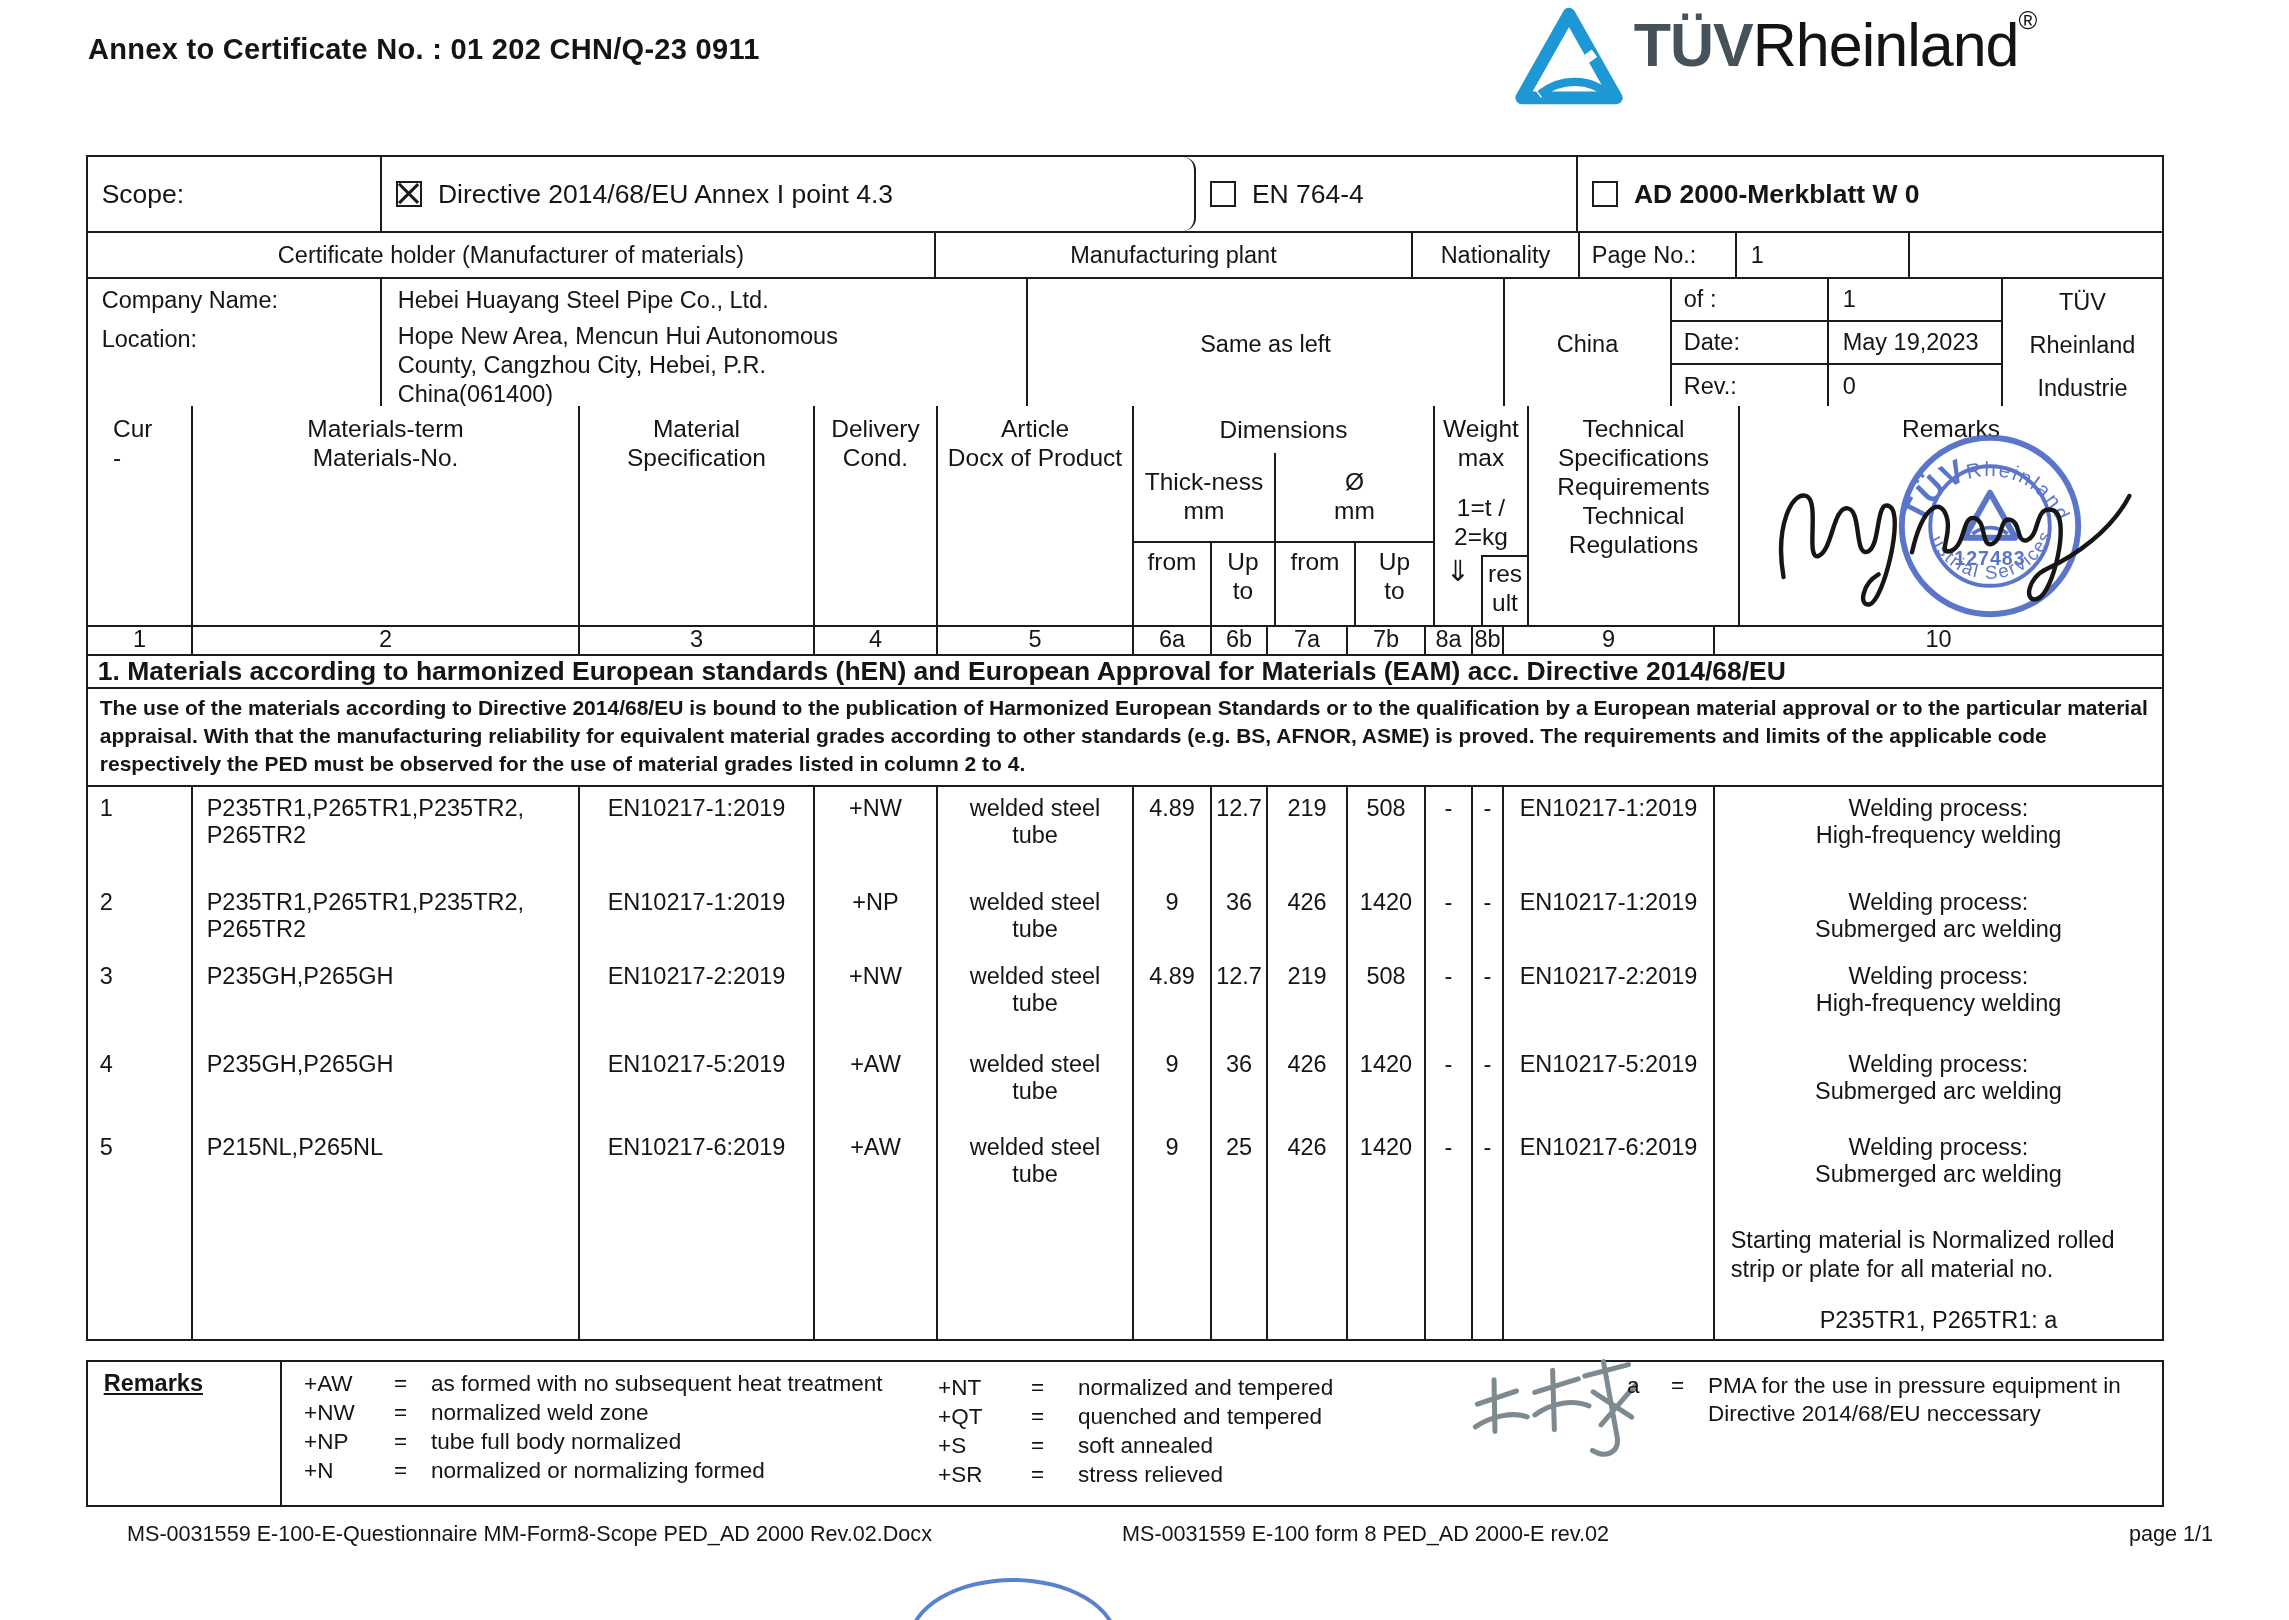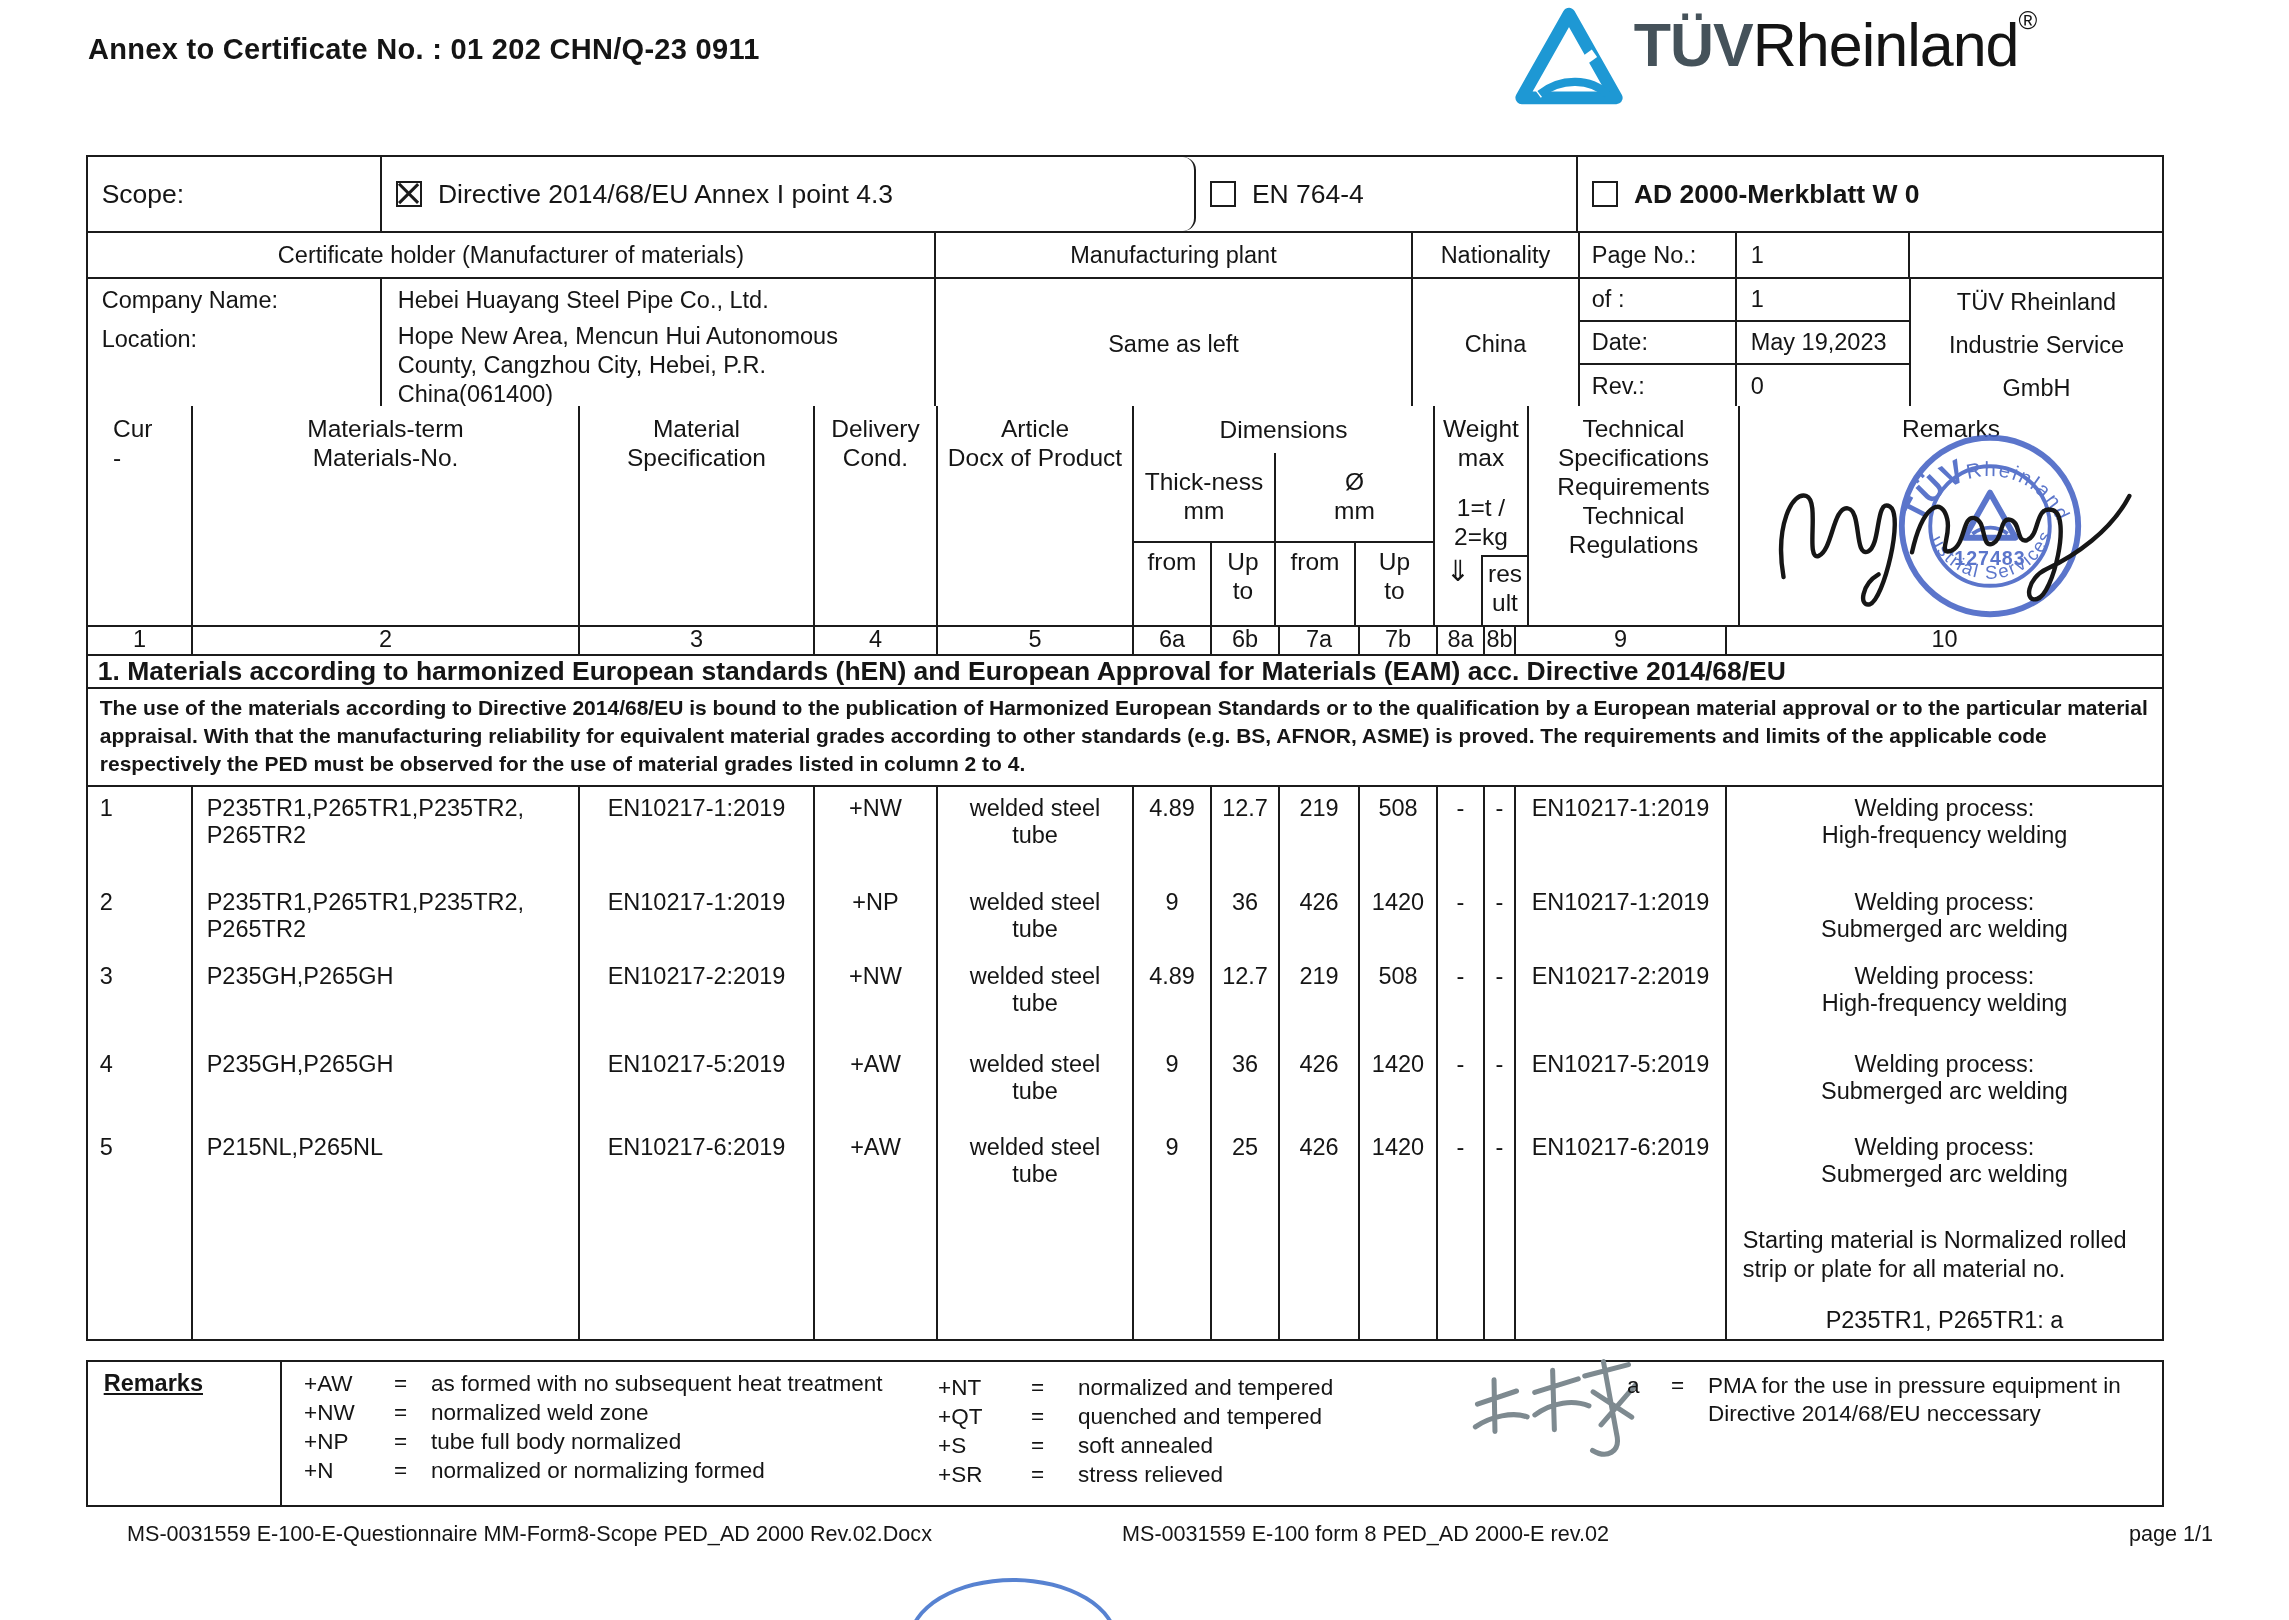--- a/index.html
+++ b/index.html
@@ -33,40 +33,40 @@
   .cb.checked::after{transform:rotate(-45deg);}
 
   .trow2{height:44px;border-bottom:2px solid #1b1b1b;font-size:23.5px;}
   .trow2 .cell{display:flex;align-items:center;justify-content:center;}
   .w-ch{width:848px;} .w-mp{width:477px;} .w-nat{width:167px;}
   .w-pl{width:157px;justify-content:flex-start !important;padding-left:11.8px;}
   .w-pv{width:173px;justify-content:flex-start !important;padding-left:13.7px;}
   .w-corner{flex:1;}
 
   .trow3{height:130px;font-size:23.5px;}
-  .holderblock{width:848px;display:flex;}
+  .holderblock{width:940px;display:flex;}
   .hlabels{width:294px;border-right:2px solid #1b1b1b;box-sizing:border-box;padding:7.8px 0 0 13.7px;}
   .hlabels div{margin-bottom:11.8px;}
   .hvalues{flex:1;padding:7.8px 0 0 15.7px;box-sizing:border-box;}
   .hv-company{margin-bottom:7.8px;}
   .hv-location{width:470px;line-height:29px;}
   .centercell{display:flex;align-items:center;justify-content:center;}
   .pagegrid{width:331px;display:flex;flex-direction:column;}
   .pgrow{display:flex;height:43px;border-bottom:2px solid #1b1b1b;box-sizing:border-box;}
   .pgrow:last-child{border-bottom:none;}
   .pgl{width:157px;border-right:2px solid #1b1b1b;box-sizing:border-box;display:flex;align-items:center;padding-left:11.8px;}
   .pgv{flex:1;display:flex;align-items:center;padding-left:13.7px;}
   .orgcell{flex:1;border-right:none;text-align:center;line-height:43px;padding-top:2px;}
 
   
   .maintable{top:406px;border-top:none;}
   .mt-header{display:flex;height:219px;border-bottom:2px solid #1b1b1b;font-size:24.5px;line-height:29px;text-align:center;}
   .hc{box-sizing:border-box;border-right:2px solid #1b1b1b;padding-top:7.8px;}
   .cw1{width:105px;} .cw2{width:387px;} .cw3{width:235px;} .cw4{width:123px;} .cw5{width:196px;}
-  .cw6a{width:78px;} .cw6b{width:68px;} .cw7a{width:80px;} .cw7b{width:78px;}
+  .cw6a{width:78px;} .cw6b{width:56px;} .cw7a{width:80px;} .cw7b{width:78px;}
   .cw8a{width:47px;} .cw8b{width:31px;} .cw9{width:211px;} .cw10{flex:1;border-right:none;}
   .hc.cw1{text-align:left;padding-left:25px;}
   .gdims{width:301px;box-sizing:border-box;border-right:2px solid #1b1b1b;display:flex;flex-direction:column;padding-top:0;}
   .dims-title{height:47px;display:flex;align-items:center;justify-content:center;}
   .dims-mid{display:flex;height:90px;border-bottom:2px solid #1b1b1b;box-sizing:border-box;}
   .dims-mid .thick{width:142px;border-right:2px solid #1b1b1b;box-sizing:border-box;padding-top:13.7px;}
   .dims-mid .dia{flex:1;padding-top:13.7px;}
   .dims-bot{display:flex;flex:1;}
   .dims-bot>div{box-sizing:border-box;padding-top:3.9px;}
   .db6a{width:78px;border-right:2px solid #1b1b1b;}

